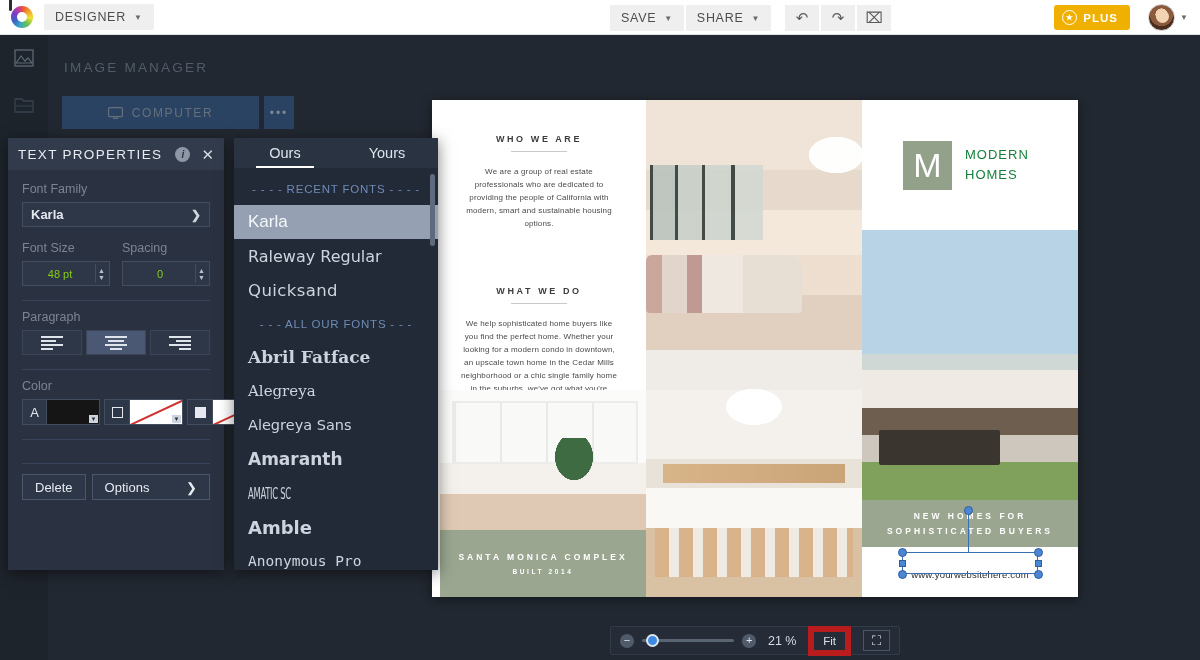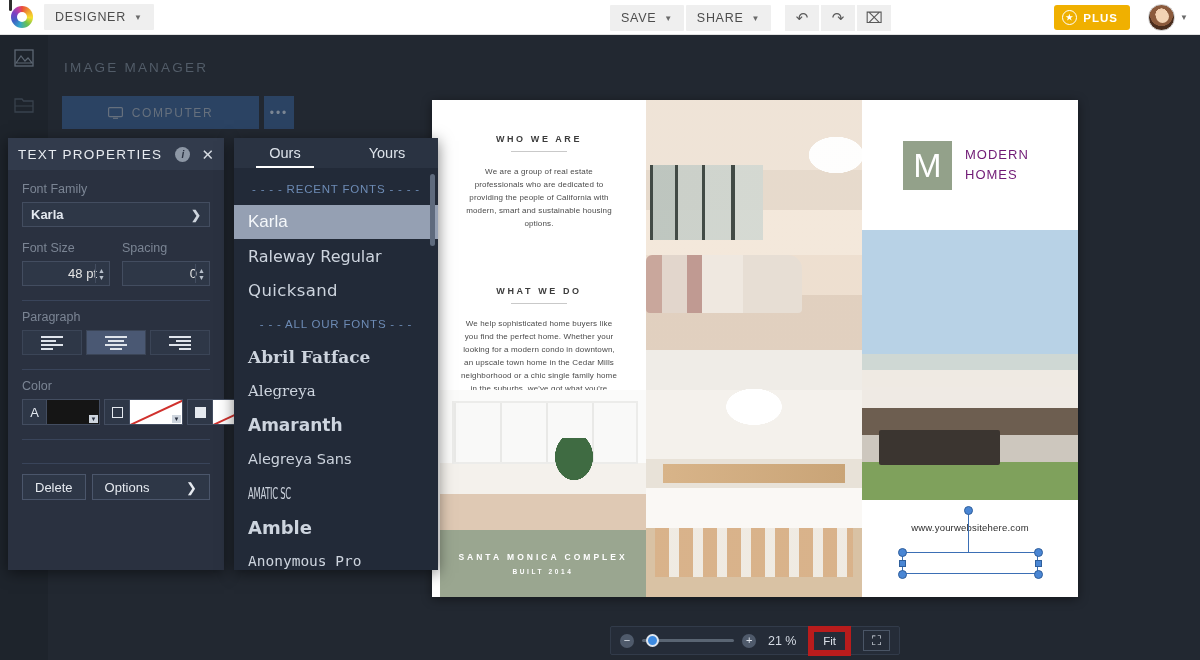--- a/index.html
+++ b/index.html
@@ -118,21 +118,21 @@
   }
   .tp-field.bold { font-weight: bold; }
   .tp-field .arrow { margin-left: auto; color: #cdd4dd; font-size: 12px; }
   .tp-row { display: flex; gap: 12px; }
   .tp-col { flex: 1; }
   .num-field {
     height: 25px; border: 1px solid #434d60; background: #2e3747;
     display: flex; align-items: center; position: relative;
   }
   .num-field .val {
-    flex: 1; text-align: right; color: #e5e5e5; font-size: 13px; padding-right: 12px;
+    flex: 1; text-align: center; color: #84cc16; font-size: 11px; padding-right: 12px;
   }
   .stepper {
     position: absolute; right: 2px; top: 2px; width: 12px; height: 19px;
     display: flex; flex-direction: column; justify-content: center; align-items: center;
     gap: 1px; color: #b9c1cc; font-size: 7px; cursor: pointer;
     border-left: 1px solid #434d60;
   }
   .divider { height: 1px; background: #39445a; margin: 14px 0 0; }
   .align-row { display: flex; gap: 4px; }
   .align-btn {
@@ -302,21 +302,21 @@
     content:""; position:absolute; left:8%; top:74%; width:56%; height:13%;
     background: #3b3530; border-radius: 2px;
   }
 
   .logo-block { height: 130px; background: #fff; display: flex; align-items: center; padding-left: 41px; }
   .logo-sq {
     width: 49px; height: 49px; background: #93a18a; color: #fff;
     display: flex; align-items: center; justify-content: center;
     font-size: 34px; font-family: "Liberation Sans", sans-serif; font-weight: 300;
   }
-  .logo-txt { margin-left: 13px; font-size: 13px; letter-spacing: 1px; color: #701a75; line-height: 20px; }
+  .logo-txt { margin-left: 13px; font-size: 13px; letter-spacing: 1px; color: #15803d; line-height: 20px; }
 
   .band {
     background: #9aa690; color: #fff; text-align: center;
     display: flex; flex-direction: column; justify-content: center; align-items: center;
   }
   .band-l { height: 67px; }
   .band-r { height: 47px; }
   .band-t1 { font-size: 8.5px; letter-spacing: 3px; font-weight: bold; }
   .band-t2 { font-size: 6.5px; letter-spacing: 2.6px; font-weight: bold; margin-top: 6px; }
   .url-area {
@@ -463,20 +463,24 @@
 
     <div class="col col-r">
       <div class="logo-block">
         <div class="logo-sq">M</div>
         <div class="logo-txt">
           <div>MODERN</div>
           <div>HOMES</div>
         </div>
       </div>
       <div class="ph ph-modern"></div>
+      <div class="band band-r">
+        <div class="band-t1">NEW HOMES FOR</div>
+        <div class="band-t1" style="margin-top:5px">SOPHISTICATED BUYERS</div>
+      </div>
       <div class="url-area">
         <span class="url-txt">www.yourwebsitehere.com</span>
       </div>
     </div>
   </div>
 
   <div class="sel-line"></div>
   <div class="selbox"></div>
   <div class="hdl rnd" style="left:964px;top:506px"></div>
   <div class="hdl rnd" style="left:898px;top:548px"></div>
@@ -618,25 +622,25 @@
       </div>
 
       <div class="fl-sep">- - - ALL OUR FONTS - - -</div>
 
       <div class="fl-item f-abril">
         <span>Abril Fatface</span>
       </div>
       <div class="fl-item f-alegreya">
         <span>Alegreya</span>
       </div>
+      <div class="fl-item f-alegreyasans">
+        <span>Alegreya Sans</span>
+      </div>
       <div class="fl-item f-amaranth">
         <span>Amaranth</span>
-      </div>
-      <div class="fl-item f-alegreyasans">
-        <span>Alegreya Sans</span>
       </div>
       <div class="fl-item">
         <span class="f-amatic">AMATIC SC</span>
       </div>
       <div class="fl-item f-amble">
         <span>Amble</span>
       </div>
       <div class="fl-item f-anonymous">
         <span>Anonymous  Pro</span>
       </div>

